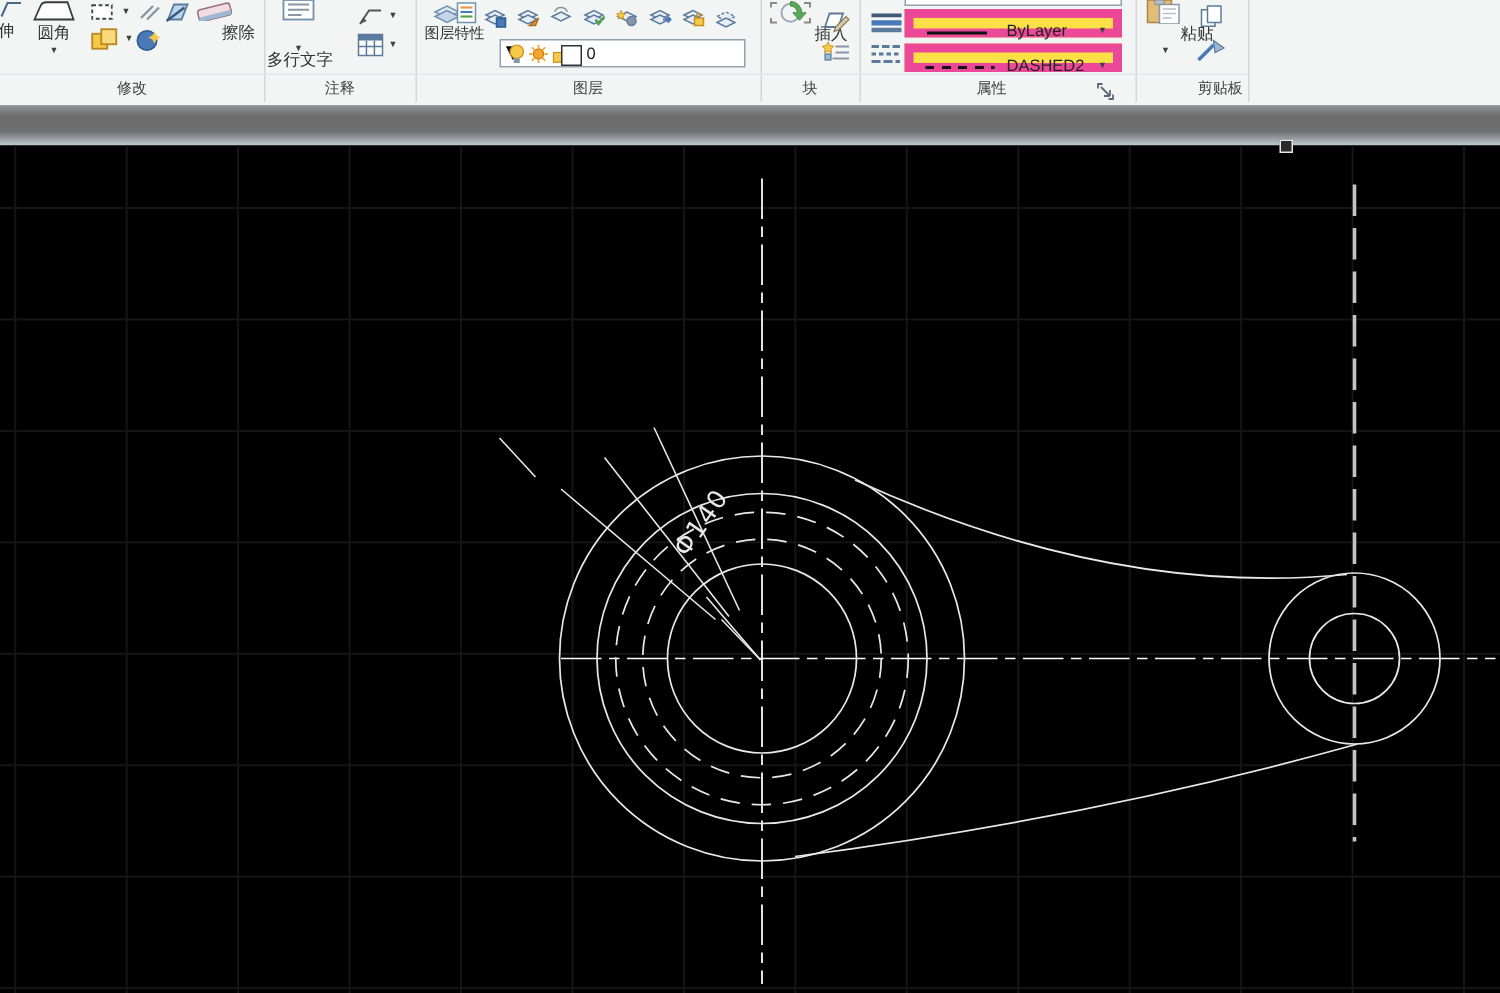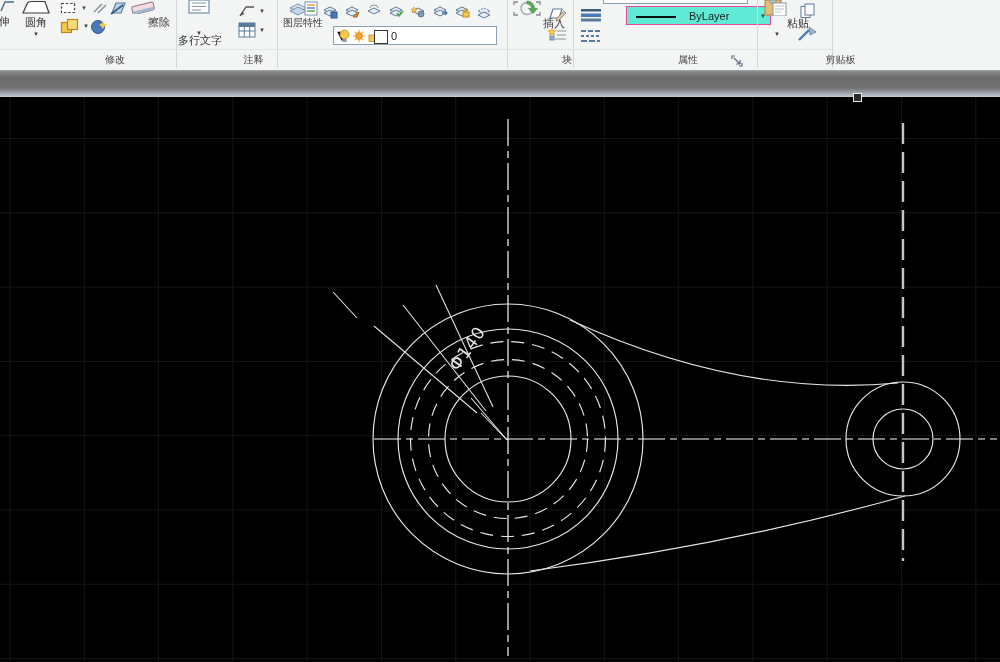--- a/index.html
+++ b/index.html
@@ -5,27 +5,27 @@
   html,body{margin:0;padding:0;background:#000;}
   #app{position:relative;width:1000px;height:662px;overflow:hidden;
        font-family:"Liberation Sans","DejaVu Sans",sans-serif;-webkit-font-smoothing:antialiased;}
 
   
   .ribbon{position:absolute;left:0;top:0;width:1000px;height:70px;background:#f3f4f4;
           border-bottom:1px solid #9b9fa4;}
   .vsep{position:absolute;top:0;width:1px;height:68px;background:#d2d7dc;}
   .label-line{position:absolute;left:0;top:49px;width:832px;height:1px;background:#dfe5ec;}
   .panel-label{position:absolute;top:53px;height:14px;font-size:10px;color:#3f3f3f;
-               text-align:center;line-height:14px;padding-left:27px;}
+               text-align:center;line-height:14px;}
   .btn-label{position:absolute;font-size:11px;color:#333;text-align:center;line-height:12px;white-space:nowrap;}
   .drop{position:absolute;font-size:6px;color:#3f3f3f;line-height:6px;}
   .icon{position:absolute;}
 
   
-  .combo{position:absolute;height:19px;background:#5eead4;border:1px solid #ec4899;box-sizing:border-box;margin-left:23px;}
+  .combo{position:absolute;height:19px;background:#fde047;border:6px solid #ec4899;box-sizing:border-box;}
   .combo .ctext{position:absolute;top:3px;font-size:11px;color:#222;}
   .combo .carrow{position:absolute;right:4px;top:6px;font-size:6px;color:#3f3f3f;}
   .line-solid{position:absolute;left:9px;top:9px;width:40px;height:1.5px;background:#111;}
   .line-dashed{position:absolute;left:8px;top:9px;width:46px;height:1.5px;
     background:repeating-linear-gradient(90deg,#111 0 6px,transparent 6px 11px);}
   .combo-sliver{position:absolute;left:603px;top:0;width:145px;height:4px;background:#fff;
     border-left:1px solid #8fa0b0;border-right:1px solid #8fa0b0;border-bottom:1px solid #8fa0b0;box-sizing:border-box;}
 
   
   .layercombo{position:absolute;left:333px;top:26px;width:164px;height:19px;background:#fff;
@@ -230,20 +230,25 @@
       </g>
     </svg>
 
     <div class="combo-sliver"></div>
 
     <div class="combo" style="left:603px;top:6px;width:145px">
       <div class="line-solid"></div>
       <div class="ctext" style="left:62px">ByLayer</div>
       <div class="carrow">▼</div>
     </div>
+    <div class="combo" style="left:603px;top:29px;width:145px">
+      <div class="line-dashed"></div>
+      <div class="ctext" style="left:62px">DASHED2</div>
+      <div class="carrow">▼</div>
+    </div>
     <div class="vsep" style="left:757px"></div>
 
     <svg class="icon" style="left:763px;top:0" width="30" height="16">
       <rect x="2" y="0" width="16" height="15" fill="#e2bd78" stroke="#a8854a" stroke-width="1"></rect>
       <rect x="7" y="0" width="6" height="3" fill="#b8bfc7" stroke="#8a8f96" stroke-width=".7"></rect>
       <rect x="10" y="3" width="13" height="13" fill="#fff" stroke="#8a96a3" stroke-width="1"></rect>
       <path d="M12,6 h9 M12,9 h9 M12,12 h6" stroke="#b8bfc7" stroke-width="1"></path>
     </svg>
     <div class="btn-label" style="left:784px;top:17px;width:28px">粘贴</div>
     <div class="drop" style="left:774px;top:31px">▼</div>
@@ -255,20 +260,21 @@
     <svg class="icon" style="left:797px;top:25px" width="21" height="17">
       <path d="M12,2 L19,7 L13,10 Z" fill="#9db8d2" stroke="#5b7b9c" stroke-width=".8"></path>
       <path d="M2,15 L12,5" stroke="#4a79b8" stroke-width="2.4"></path>
     </svg>
 
     <div class="vsep" style="left:832px"></div>
 
     <div class="label-line"></div>
     <div class="panel-label" style="left:0;width:176px">修改</div>
     <div class="panel-label" style="left:176px;width:101px">注释</div>
+    <div class="panel-label" style="left:277px;width:230px">图层</div>
     <div class="panel-label" style="left:507px;width:66px">块</div>
     <div class="panel-label" style="left:581px;width:160px">属性</div>
     <svg class="icon" style="left:731px;top:55px" width="13" height="12">
       <path d="M1,4 V1 h3 M11,8 v3 h-3" fill="none" stroke="#5a6a7a" stroke-width="1.2"></path>
       <path d="M3,3 L9,9 M9,9 v-4 M9,9 h-4" fill="none" stroke="#5a6a7a" stroke-width="1.2"></path>
     </svg>
     <div class="panel-label" style="left:776px;width:75px">剪贴板</div>
   </div>
 
   <div class="titlebar"></div>

